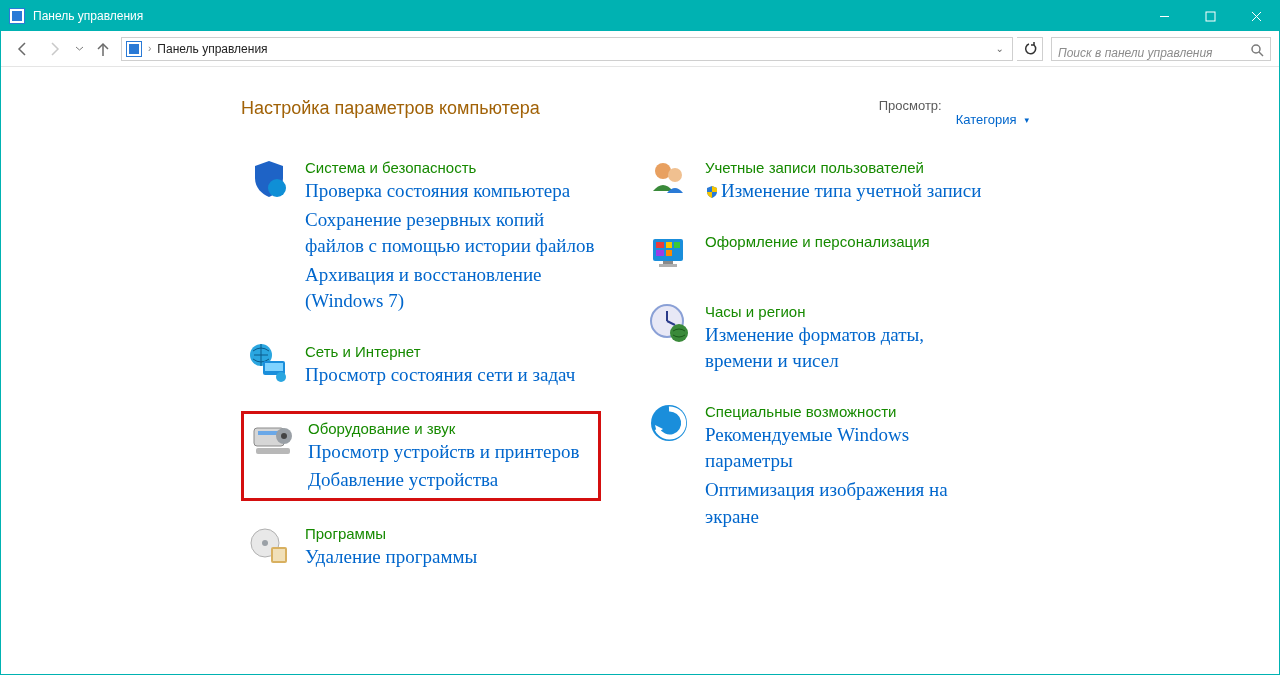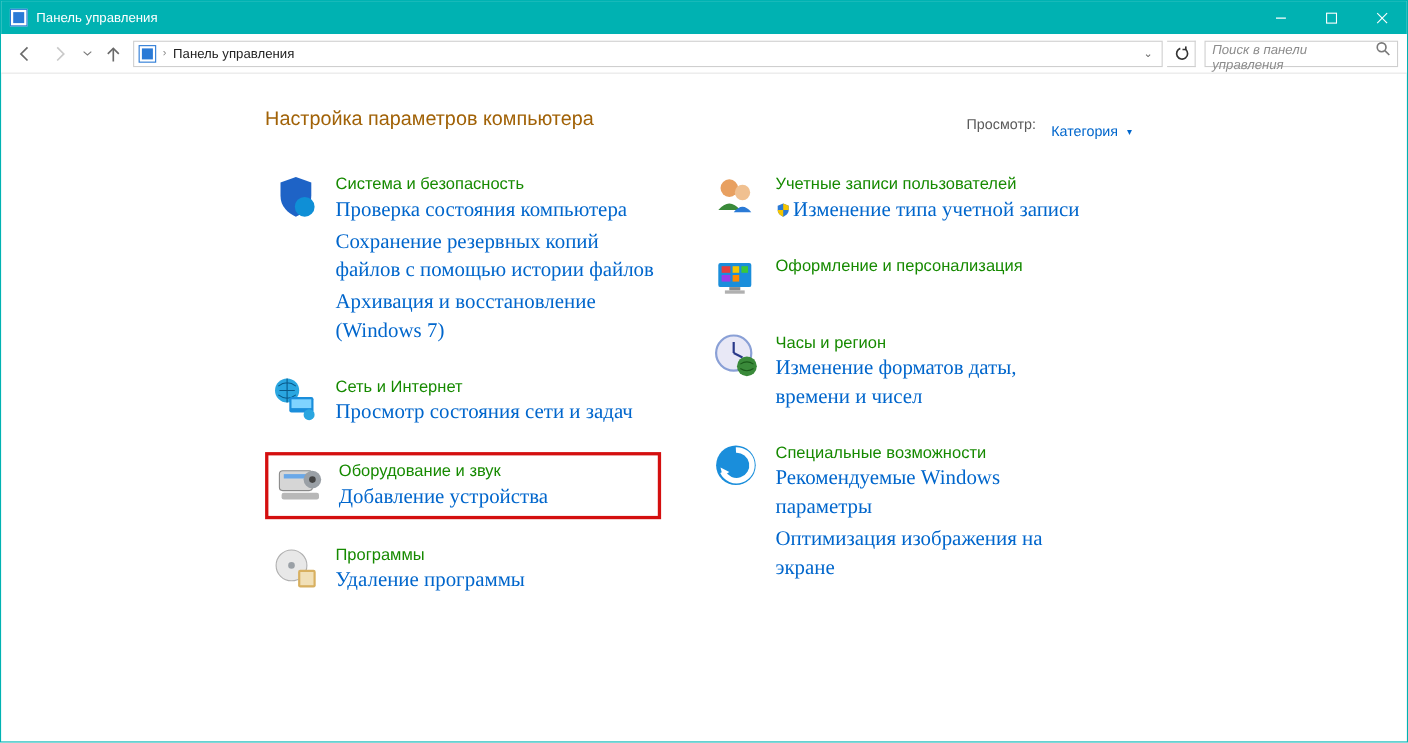--- a/index.html
+++ b/index.html
@@ -84,22 +84,22 @@
     background:#2a7ad6;
   }
   .addr-sep { color:#888; font-size:10px;}
   .addr-dd { margin-left:auto; color:#6a6a6a; font-size:10px; padding:0 4px;}
   .refresh-btn {
     width:26px;height:24px;border:1px solid #cfcfcf;border-left:none;
     display:flex;align-items:center;justify-content:center;
   }
   .refresh-btn svg{stroke:#333;fill:none;stroke-width:1.5;}
   .searchbar {
-    width:176px;height:24px;border:1px solid #cfcfcf;
-    display:flex;align-items:flex-start;padding:0 6px;gap:6px;
+    width:220px;height:24px;border:1px solid #cfcfcf;
+    display:flex;align-items:flex-end;padding:0 6px;gap:6px;
     color:#8c8c8c;font-style:italic; font-size:12px;
     margin-left:4px;
   }
   .searchbar .sicon { margin-left:auto; font-style:normal;}
   .searchbar .sicon svg{stroke:#7a7a7a;fill:none;stroke-width:1.5;}
   
   .content {
     position:absolute;
     left:0; right:0; top:67px; bottom:0;
     padding: 30px 40px 0 240px;
@@ -109,21 +109,21 @@
     font-size:18px;
     font-weight:400;
     margin-bottom: 28px;
   }
   .view-row {
     position:absolute;
     top: 30px;
     right: 250px;
     font-size:13px;
     color:#5a5a5a;
-    display:flex; gap:14px; align-items:center;
+    display:flex; gap:14px; align-items:flex-start;
   }
   .view-row .view-val { color:#0066cc; display:flex;align-items:center;gap:8px;margin-top:14px;}
   .view-row .vdd{font-size:9px;color:#0066cc;}
   .columns {
     display:flex;
     gap: 40px;
     margin-top: 34px;
   }
   .col { width: 360px; display:flex; flex-direction:column; gap: 18px; }
   .cat {
@@ -269,20 +269,21 @@
           <svg width="44" height="44" viewBox="0 0 44 44">
             <rect x="4" y="10" width="30" height="18" rx="3" fill="#d6d6d6" stroke="#8a8a8a"></rect>
             <rect x="8" y="13" width="22" height="4" fill="#6aa8e8"></rect>
             <rect x="6" y="30" width="34" height="6" rx="2" fill="#b8b8b8"></rect>
             <circle cx="34" cy="18" r="8" fill="#9aa0a6"></circle>
             <circle cx="34" cy="18" r="3" fill="#444"></circle>
           </svg>
         </div>
         <div class="txt">
           <a class="cat-title">Оборудование и звук</a>
+          <a class="cat-link">Просмотр устройств и принтеров</a>
           <a class="cat-link">Добавление устройства</a>
         </div>
       </div>
 
       <div class="cat">
         <div class="ic">
           <svg width="44" height="44" viewBox="0 0 44 44">
             <circle cx="18" cy="20" r="14" fill="#e8e8e8" stroke="#b0b0b0"></circle>
             <circle cx="18" cy="20" r="3" fill="#9aa0a6"></circle>
             <rect x="24" y="24" width="16" height="16" rx="2" fill="#d8b060"></rect>

